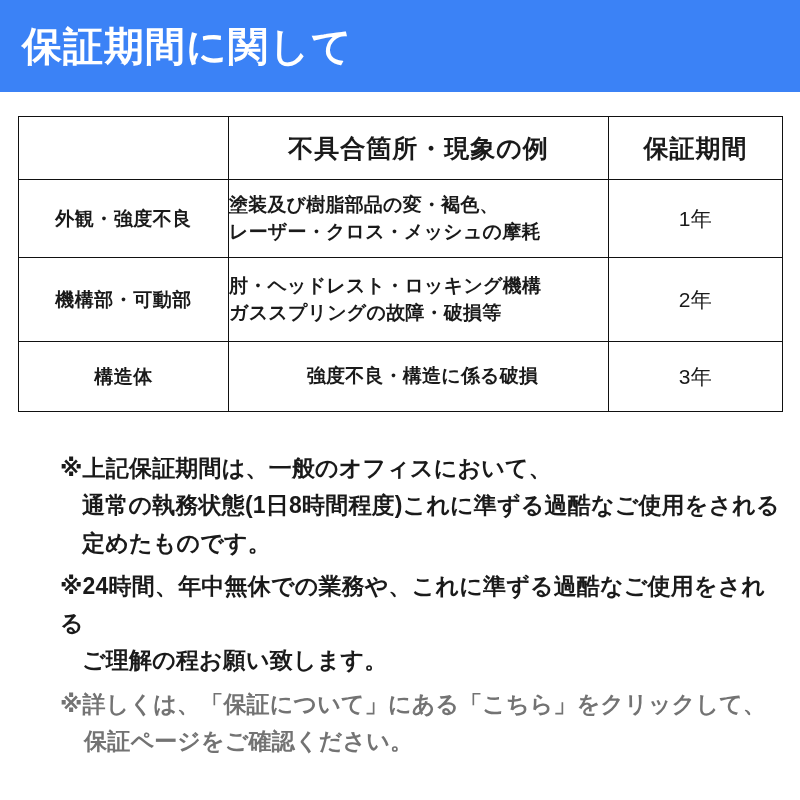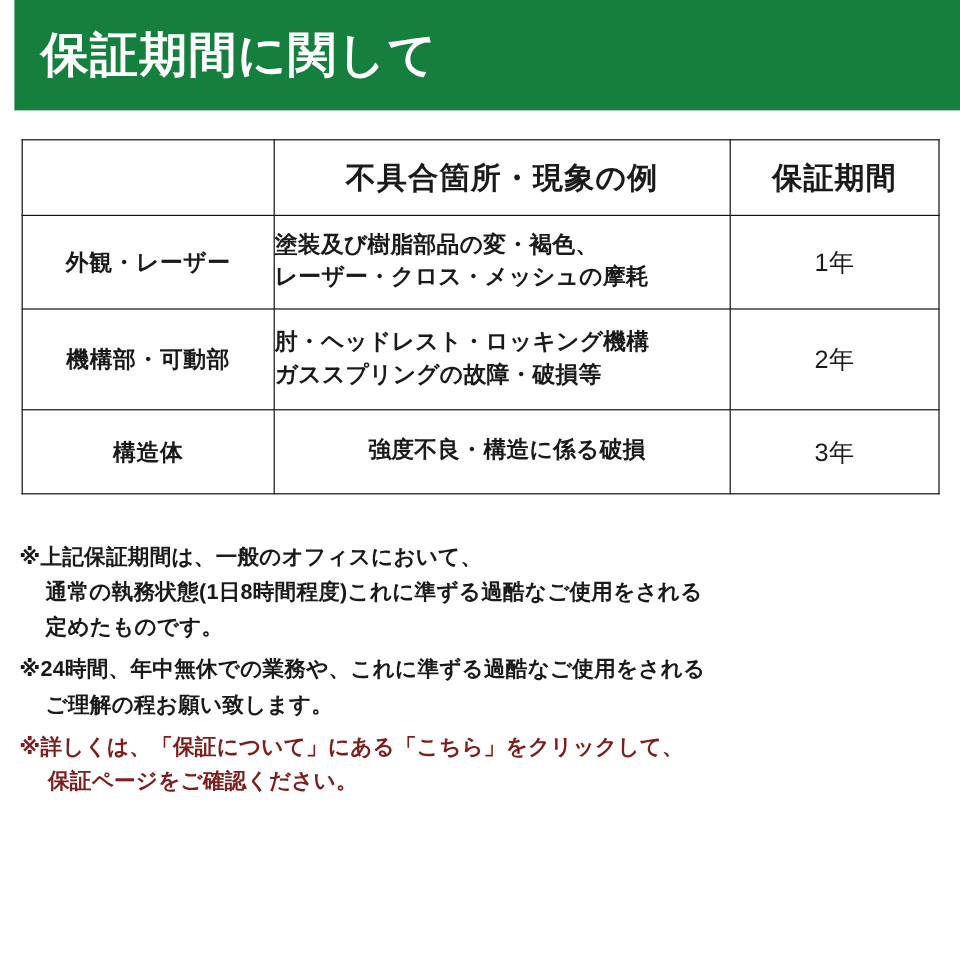--- a/index.html
+++ b/index.html
@@ -15,27 +15,26 @@
     overflow: hidden;
   }
   .page {
     position: relative;
     width: 800px;
     height: 800px;
     box-sizing: border-box;
   }
   
   .header-bar {
-    background: #15803d;
+    background: #3b82f6;
     height: 92px;
     display: flex;
     align-items: center;
     padding: 0 22px;
     box-sizing: border-box;
-    margin-left: 12px;
   }
   .header-title {
     color: #ffffff;
     font-size: 40px;
     font-weight: bold;
     letter-spacing: 1px;
     line-height: 1;
   }
   
   .table-wrap {
@@ -94,33 +93,34 @@
   .r1 { height: 78px; }
   .r2 { height: 84px; }
   .r3 { height: 70px; }
 
   
   .notes {
     padding: 22px 16px 0 16px;
     box-sizing: border-box;
   }
   .note {
-    font-size: 18px;
+    font-size: 23px;
     font-weight: bold;
     line-height: 1.62;
     letter-spacing: 0.2px;
     margin-bottom: 6px;
     color: #1a1a1a;
+    margin-left: 44px;
   }
   .note .indent {
     display: block;
     padding-left: 22px;
   }
   .note-red {
-    color: #7f1d1d;
+    color: #737373;
   }
   .note-red .indent {
     padding-left: 24px;
   }
 </style>
 </head>
 <body>
 
 <div class="page">
 
@@ -136,21 +136,21 @@
           <col class="col-c">
       </colgroup>
       <tbody>
         <tr>
           <td class="head-cell head-blank"></td>
           <td class="head-cell">不具合箇所・現象の例</td>
           <td class="head-cell">保証期間</td>
         </tr>
 
         <tr class="r1">
-          <td class="row-label">外観・レーザー</td>
+          <td class="row-label">外観・強度不良</td>
           <td class="row-desc">
             <div>塗装及び樹脂部品の変・褐色、</div>
             <div>レーザー・クロス・メッシュの摩耗</div>
           </td>
           <td class="row-period">1年</td>
         </tr>
 
         <tr class="r2">
           <td class="row-label">機構部・可動部</td>
           <td class="row-desc">

